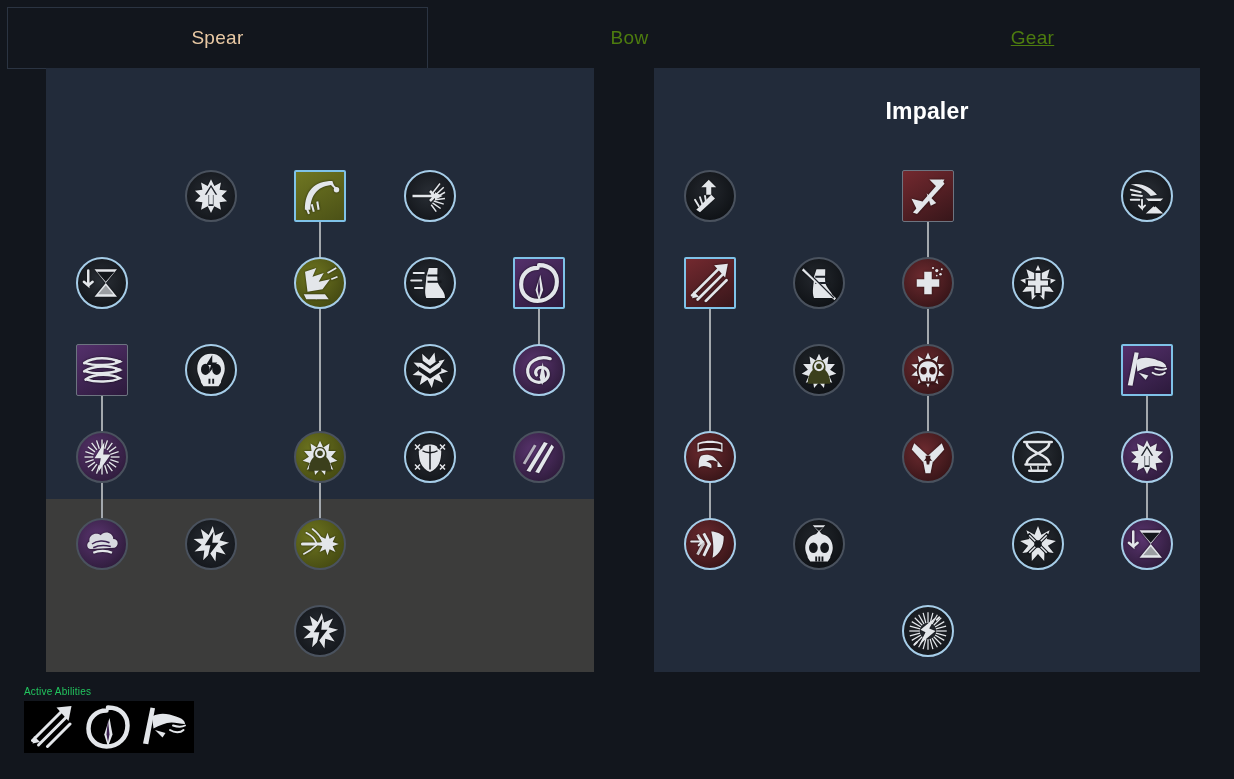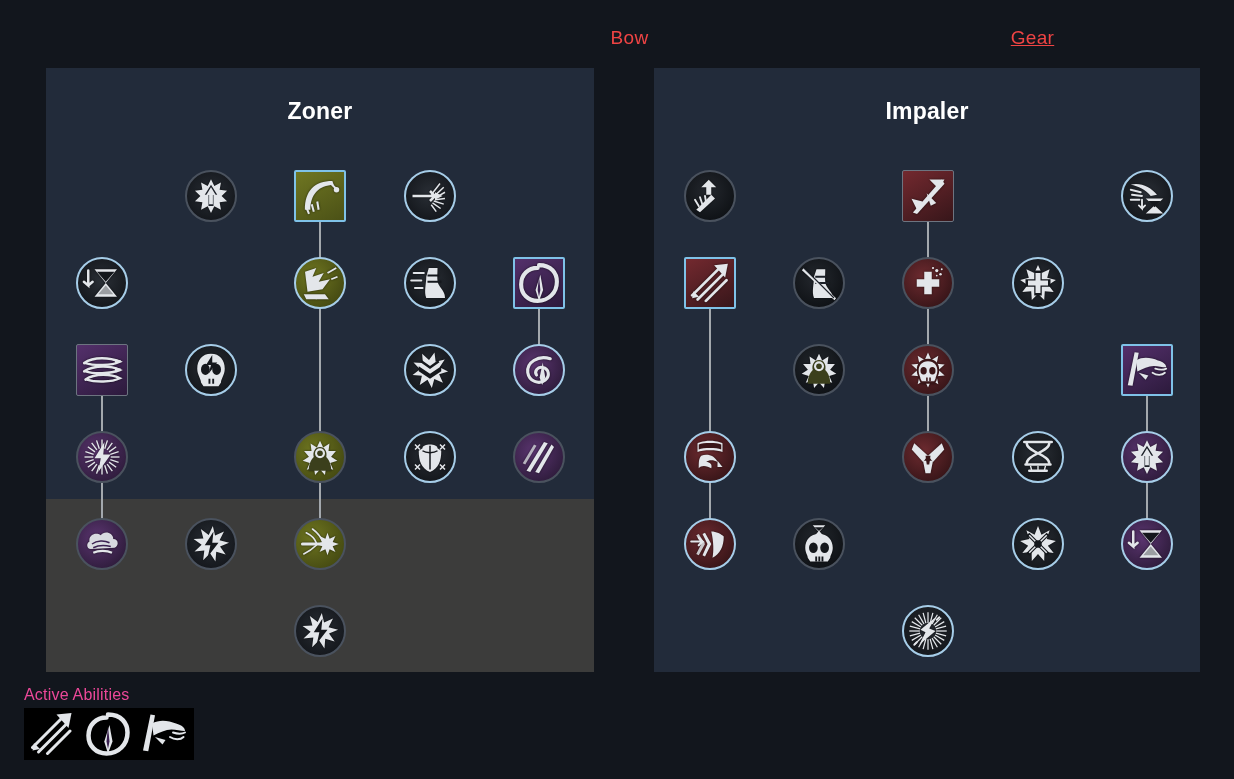--- a/index.html
+++ b/index.html
@@ -10,21 +10,21 @@
     overflow:hidden;
     position:relative;
     -webkit-font-smoothing:antialiased;
   }
   
   #tabbar{position:absolute;left:0;top:0;width:1234px;height:76px;}
   .tab{
     position:absolute;top:0;height:62px;
     display:flex;align-items:center;justify-content:center;
     font-size:19px;letter-spacing:.3px;
-    color:#ef4444;
+    color:#4d7c0f;
     box-sizing:border-box;
   }
   .tab.active{
     color:#e9c9a4;
     border:1px solid #2b3442;
     left:7px;top:7px;width:421px;height:62px;
   }
   .tab.t-bow{left:428px;width:403px;top:7px;}
   .tab.t-gear{left:831px;width:403px;top:7px;text-decoration:underline;}
 
@@ -87,46 +87,48 @@
     display:block;
     filter:drop-shadow(0 0 1px rgba(0,0,0,.65));
   }
   .node.square .glyph{width:44px;height:44px;}
 
   
   #active-abilities{
     position:absolute;left:24px;top:686px;
   }
   #aa-label{
-    color:#ec4899;font-size:16px;margin-bottom:4px;letter-spacing:.2px;
+    color:#22c55e;font-size:10px;margin-bottom:4px;letter-spacing:.2px;
   }
   #aa-strip{
     width:170px;height:52px;background:#000000;
     display:flex;align-items:center;
   }
   .aa-slot{
     width:56px;height:52px;display:flex;align-items:center;justify-content:center;
   }
   .aa-slot .glyph{width:48px;height:48px;}
 </style>
 </head>
 <body>
 
 <div id="tabbar">
+  <div class="tab active">
+    <span>Spear</span>
+  </div>
   <div class="tab t-bow">
     <span>Bow</span>
   </div>
   <div class="tab t-gear">
     <span>Gear</span>
   </div>
 </div>
 
 <div class="panel" id="panel-left">
   <div class="locked-band" id="lockband-left"></div>
-  <div class="panel-title">Zoner</div>
   <div id="left-links">
       <div class="link" style="left: 273px; top: 128px; height: 87px;"></div>
       <div class="link" style="left: 273px; top: 215px; height: 174px;"></div>
       <div class="link" style="left: 273px; top: 389px; height: 87px;"></div>
       <div class="link" style="left: 492px; top: 215px; height: 87px;"></div>
       <div class="link" style="left: 55px; top: 302px; height: 87px;"></div>
       <div class="link" style="left: 55px; top: 389px; height: 87px;"></div>
     </div>
   <div id="left-nodes">
       <div class="node circle bg-dark dim" style="left: 139px; top: 102px;">

